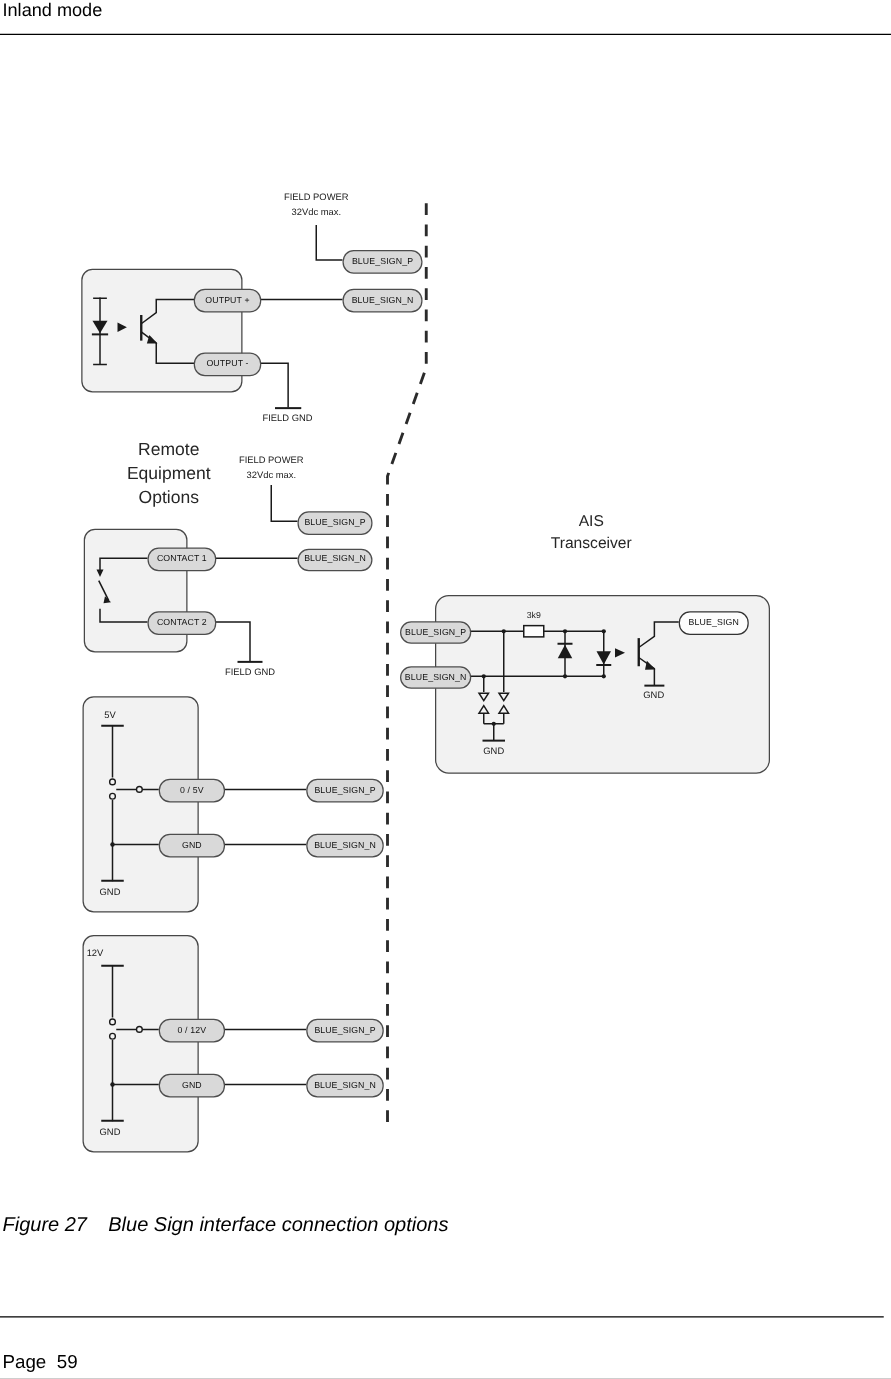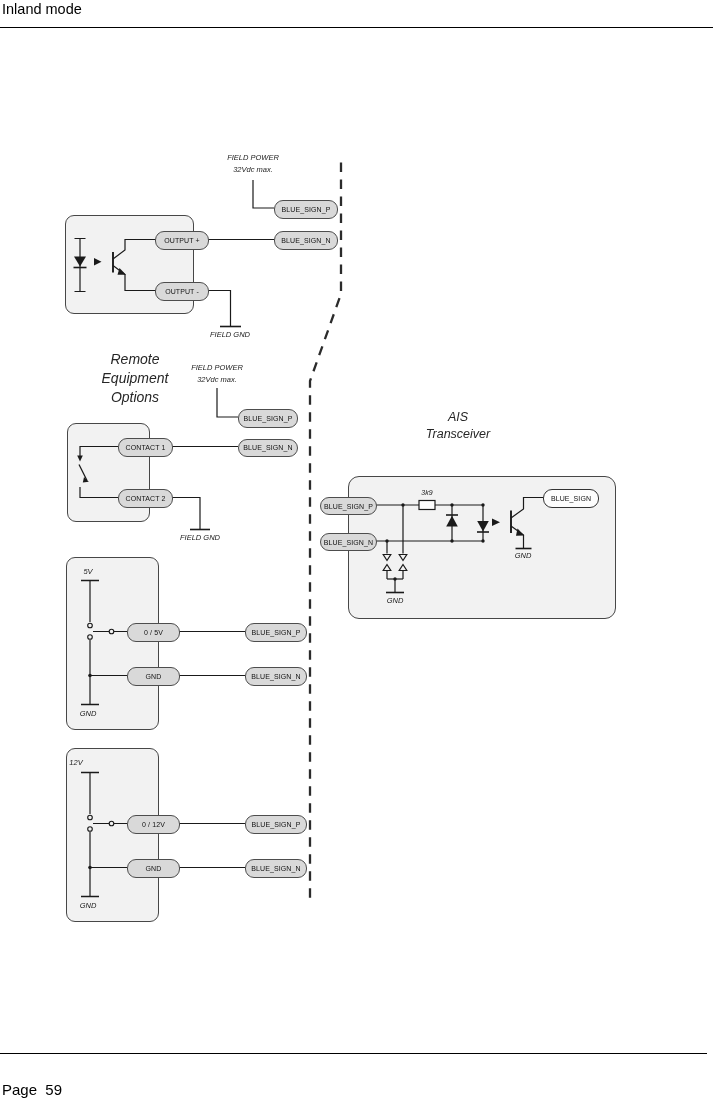--- a/index.html
+++ b/index.html
@@ -14,21 +14,21 @@
   .box{
     position:absolute;background:#f2f2f2;border:1.2px solid #474747;
     border-radius:9px;z-index:1;
   }
   .pill{
     position:absolute;background:#d9d9d9;border:1.3px solid #4d4d4d;
     border-radius:9px;display:flex;align-items:center;justify-content:center;
     font-size:7px;color:#111;z-index:3;white-space:nowrap;letter-spacing:.1px;
   }
   .pill.white{background:#fdfdfd;border-color:#333;}
-  .lbl{position:absolute;color:#1a1a1a;z-index:3;text-align:center;line-height:1.5;font-style:italic;}
+  .lbl{position:absolute;color:#1a1a1a;z-index:3;text-align:center;line-height:1.5;}
   .t7{font-size:7.5px;line-height:11.5px;}
   .remote-lbl{font-size:14px;line-height:19px;color:#262626;}
   .ais-lbl{font-size:12.5px;line-height:17px;color:#262626;}
   .caption{left:2px;top:972px;font-size:16px;font-style:italic;color:#000;z-index:4;}
   .ftr-rule{left:0;top:1053px;width:707px;height:0;border-top:1.4px solid #000;z-index:4;}
   .ftr-text{left:2px;top:1081px;font-size:15px;white-space:pre;z-index:4;}
   svg.wires{position:absolute;left:0;top:0;z-index:2;}
 </style>
 </head>
 <body>
@@ -184,28 +184,31 @@
   <div class="pill" style="left:245px;top:623px;width:60px;height:16.5px;">BLUE_SIGN_P</div>
   <div class="pill" style="left:245px;top:667px;width:60px;height:16.5px;">BLUE_SIGN_N</div>
 
   <div class="lbl t7" style="left:64px;top:757px;width:24px;">12V</div>
   <div class="lbl t7" style="left:76px;top:900px;width:24px;">GND</div>
   <div class="pill" style="left:127px;top:815px;width:51px;height:16.5px;">0 / 12V</div>
   <div class="pill" style="left:127px;top:859px;width:51px;height:16.5px;">GND</div>
   <div class="pill" style="left:245px;top:815px;width:60px;height:16.5px;">BLUE_SIGN_P</div>
   <div class="pill" style="left:245px;top:859px;width:60px;height:16.5px;">BLUE_SIGN_N</div>
 
-  <div class="lbl ais-lbl" style="left:396px;top:409px;width:124px;">
+  <div class="lbl ais-lbl" style="left:411px;top:409px;width:124px;">
     <div>AIS</div>
     <div>Transceiver</div>
   </div>
   <div class="pill" style="left:320px;top:497px;width:55px;height:16px;">BLUE_SIGN_P</div>
   <div class="pill" style="left:320px;top:533px;width:55px;height:16px;">BLUE_SIGN_N</div>
   <div class="lbl" style="left:415px;top:487.5px;width:24px;font-size:7px;">3k9</div>
   <div class="pill white" style="left:543px;top:489px;width:54px;height:17px;">BLUE_SIGN</div>
   <div class="lbl t7" style="left:383px;top:594.5px;width:24px;">GND</div>
   <div class="lbl t7" style="left:511px;top:550px;width:24px;">GND</div>
 
+  <div class="abs caption">
+    <span>Figure 27</span><span style="margin-left:17px;">Blue Sign interface connection options</span>
+  </div>
 
   <div class="abs ftr-rule"></div>
   <div class="abs ftr-text">Page  59</div>
 
 </div>
 
 </body></html>

